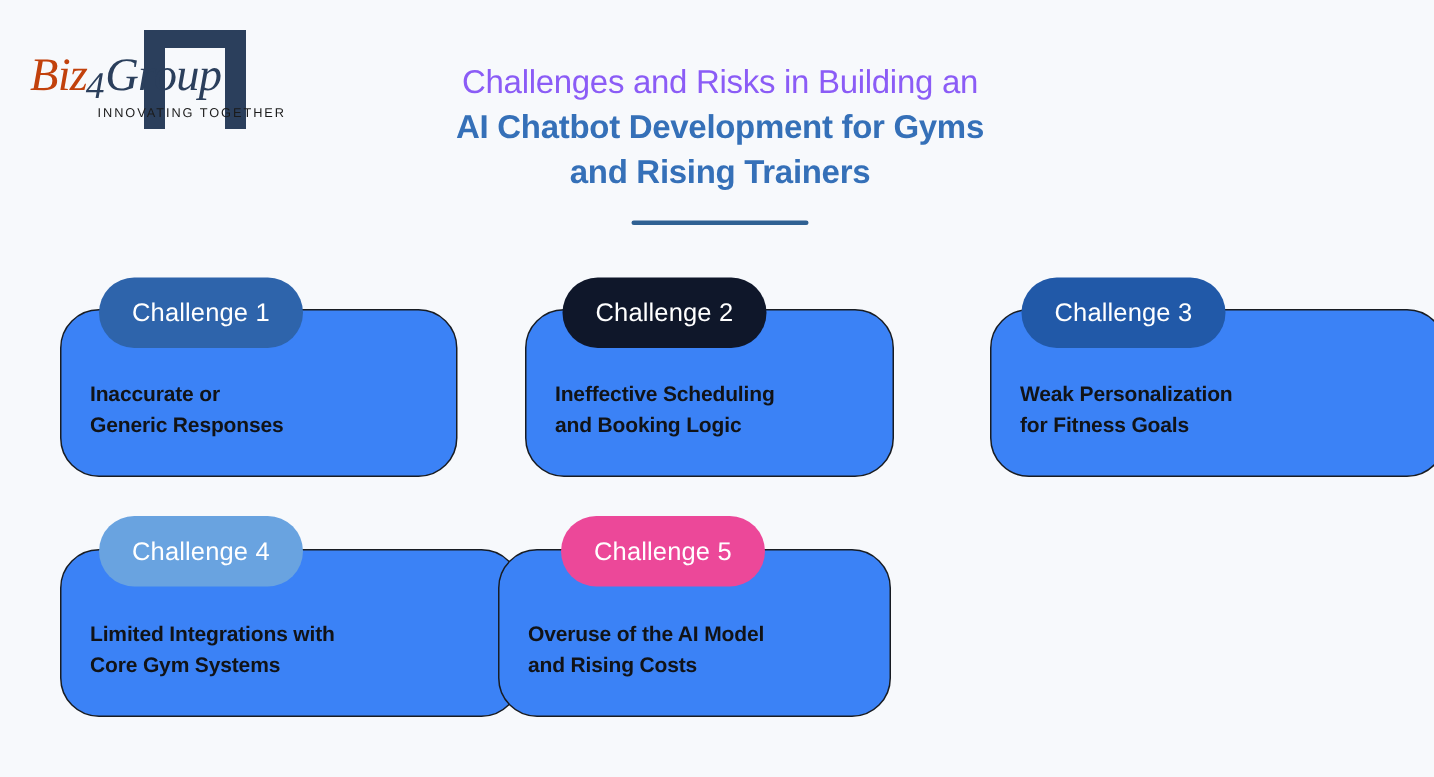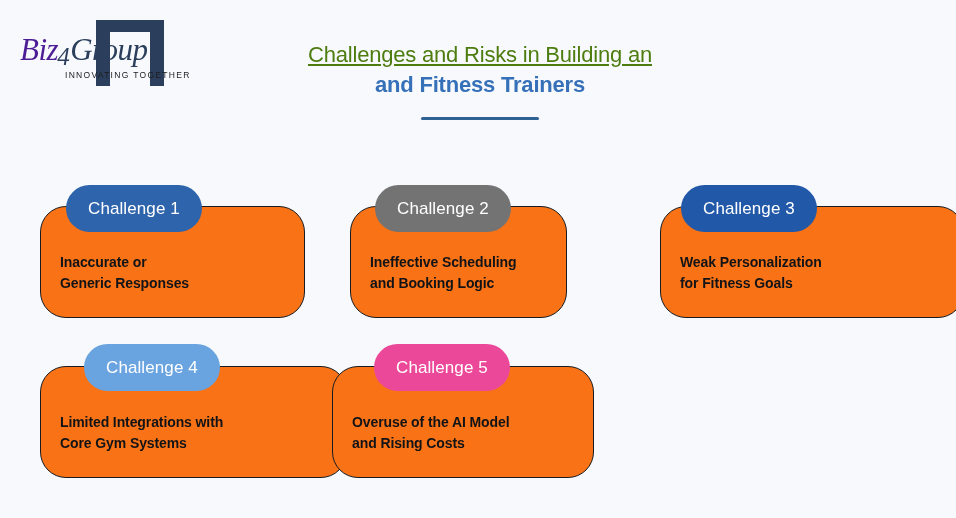--- a/index.html
+++ b/index.html
@@ -46,21 +46,21 @@
     left: 2px;
     top: 16px;
     font-family: "Liberation Serif", serif;
     font-style: italic;
     font-size: 31px;
     letter-spacing: -0.5px;
     line-height: 1;
     white-space: nowrap;
     z-index: 3;
   }
-  .logo-biz { color: #4c1d95; }
+  .logo-biz { color: #c2410c; }
   .logo-four {
     color: #2b3f5c;
     font-size: 25px;
     position: relative;
     top: 5px;
     left: -1px;
   }
   .logo-group { color: #2b3f5c; }
   .logo-tagline {
     position: absolute;
@@ -83,34 +83,34 @@
     width: 516px;
     text-align: center;
   }
   .title-line {
     font-size: 22px;
     line-height: 30px;
     font-weight: 500;
     letter-spacing: -0.2px;
     white-space: nowrap;
   }
-  .title-dark { color: #4d7c0f; text-decoration: underline; }
+  .title-dark { color: #8b5cf6; }
   .title-blue { color: #3570b8; font-weight: 700; }
   .title-rule {
     width: 118px;
     height: 3px;
     background: #2f6193;
     border-radius: 2px;
     margin: 17px auto 0;
   }
 
   
   .card {
     position: absolute;
-    background: #f97316;
+    background: #3b82f6;
     border: 1.3px solid #181c22;
     border-radius: 26px;
   }
   .badge {
     position: absolute;
     height: 47px;
     border-radius: 24px;
     color: #ffffff;
     font-size: 17px;
     font-weight: 400;
@@ -139,43 +139,44 @@
   <div class="logo-bracket"></div>
   <div class="logo-bracket-notch2"></div>
   <div class="logo-wordmark">
     <span class="logo-biz">Biz</span><span class="logo-four">4</span><span class="logo-group">Group</span>
   </div>
   <div class="logo-tagline">INNOVATING TOGETHER</div>
 </div>
 
 <div class="title-wrap">
   <div class="title-line title-dark">Challenges and Risks in Building an</div>
-  <div class="title-line title-blue">and Fitness Trainers</div>
+  <div class="title-line title-blue">AI Chatbot Development for Gyms</div>
+  <div class="title-line title-blue">and Rising Trainers</div>
   <div class="title-rule"></div>
 </div>
 
 <div id="cards-layer">
     <div class="card" style="left: 40px; top: 206px; width: 265px; height: 112px;">
       <div class="card-body" style="left: 19px; top: 45px;">Inaccurate or
 Generic Responses</div>
     </div>
     <div class="badge" style="left: 66px; top: 185px; background: rgb(46, 100, 171);">Challenge 1</div>
-    <div class="card" style="left: 350px; top: 206px; width: 217px; height: 112px;">
+    <div class="card" style="left: 350px; top: 206px; width: 246px; height: 112px;">
       <div class="card-body" style="left: 19px; top: 45px;">Ineffective Scheduling
 and Booking Logic</div>
     </div>
-    <div class="badge" style="left: 375px; top: 185px; background: #737373;">Challenge 2</div>
+    <div class="badge" style="left: 375px; top: 185px; background: #0f172a;">Challenge 2</div>
     <div class="card" style="left: 660px; top: 206px; width: 304px; height: 112px;">
       <div class="card-body" style="left: 19px; top: 45px;">Weak Personalization
 for Fitness Goals</div>
     </div>
     <div class="badge" style="left: 681px; top: 185px; background: rgb(33, 89, 168); text-align: right;">Challenge 3</div>
     <div class="card" style="left: 40px; top: 366px; width: 307px; height: 112px;">
       <div class="card-body" style="left: 19px; top: 45px;">Limited Integrations with
 Core Gym Systems</div>
     </div>
-    <div class="badge" style="left: 84px; top: 344px; background: rgb(105, 163, 224);">Challenge 4</div>
+    <div class="badge" style="left: 66px; top: 344px; background: rgb(105, 163, 224);">Challenge 4</div>
     <div class="card" style="left: 332px; top: 366px; width: 262px; height: 112px;">
       <div class="card-body" style="left: 19px; top: 45px;">Overuse of the AI Model
 and Rising Costs</div>
     </div>
     <div class="badge" style="left: 374px; top: 344px; background: #ec4899;">Challenge 5</div>
   </div>
 
 </body></html>

